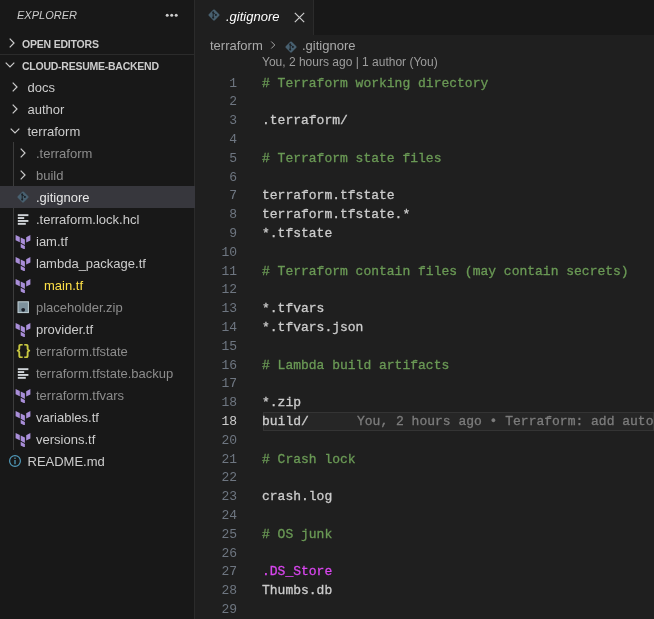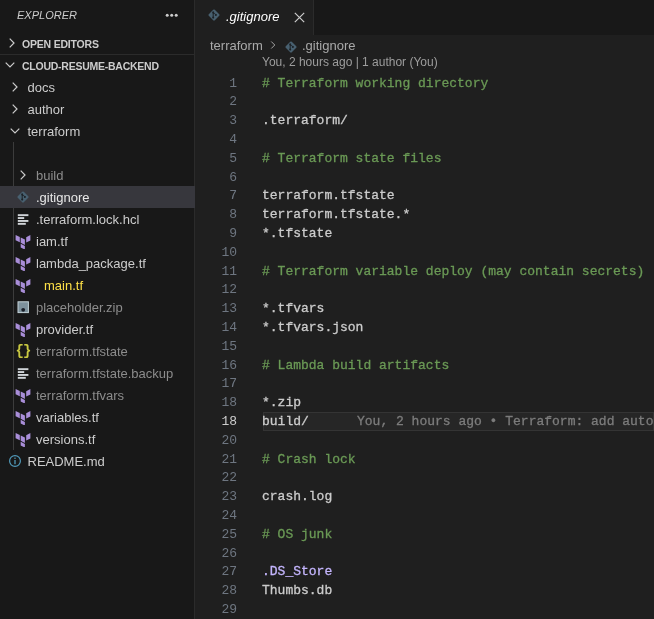--- a/index.html
+++ b/index.html
@@ -63,21 +63,21 @@
 <div class="cline" style="top:149.8px"><span style="color:#6A9955"># Terraform state files</span></div>
 <div class="lnum" style="top:168.6px">6</div>
 <div class="lnum" style="top:187.4px">7</div>
 <div class="cline" style="top:187.4px"><span style="color:#cccccc">terraform.tfstate</span></div>
 <div class="lnum" style="top:206.2px">8</div>
 <div class="cline" style="top:206.2px"><span style="color:#cccccc">terraform.tfstate.*</span></div>
 <div class="lnum" style="top:225.0px">9</div>
 <div class="cline" style="top:225.0px"><span style="color:#cccccc">*.tfstate</span></div>
 <div class="lnum" style="top:243.8px">10</div>
 <div class="lnum" style="top:262.6px">11</div>
-<div class="cline" style="top:262.6px"><span style="color:#6A9955"># Terraform variable deploy (may contain secrets)</span></div>
+<div class="cline" style="top:262.6px"><span style="color:#6A9955"># Terraform contain files (may contain secrets)</span></div>
 <div class="lnum" style="top:281.4px">12</div>
 <div class="lnum" style="top:300.20000000000005px">13</div>
 <div class="cline" style="top:300.20000000000005px"><span style="color:#cccccc">*.tfvars</span></div>
 <div class="lnum" style="top:319.0px">14</div>
 <div class="cline" style="top:319.0px"><span style="color:#cccccc">*.tfvars.json</span></div>
 <div class="lnum" style="top:337.79999999999995px">15</div>
 <div class="lnum" style="top:356.6px">16</div>
 <div class="cline" style="top:356.6px"><span style="color:#6A9955"># Lambda build artifacts</span></div>
 <div class="lnum" style="top:375.4px">17</div>
 <div class="lnum" style="top:394.20000000000005px">18</div>
@@ -88,21 +88,21 @@
 <div class="lnum" style="top:450.6px">21</div>
 <div class="cline" style="top:450.6px"><span style="color:#6A9955"># Crash lock</span></div>
 <div class="lnum" style="top:469.4px">22</div>
 <div class="lnum" style="top:488.20000000000005px">23</div>
 <div class="cline" style="top:488.20000000000005px"><span style="color:#cccccc">crash.log</span></div>
 <div class="lnum" style="top:507.0px">24</div>
 <div class="lnum" style="top:525.8000000000001px">25</div>
 <div class="cline" style="top:525.8000000000001px"><span style="color:#6A9955"># OS junk</span></div>
 <div class="lnum" style="top:544.6px">26</div>
 <div class="lnum" style="top:563.4px">27</div>
-<div class="cline" style="top:563.4px"><span style="color:#c4b5fd">.DS_Store</span></div>
+<div class="cline" style="top:563.4px"><span style="color:#d946ef">.DS_Store</span></div>
 <div class="lnum" style="top:582.2px">28</div>
 <div class="cline" style="top:582.2px"><span style="color:#cccccc">Thumbs.db</span></div>
 <div class="lnum" style="top:601.0px">29</div>
   <div id="lens">You, 2 hours ago | 1 author (You)</div>
   <div id="tabbar">
     <div id="tab">
       <span class="gi">
           <svg class="ic" viewBox="0 0 16 16">
             <rect x="3.8" y="3.8" width="8.5" height="8.5" rx="1.1" fill="#486070" transform="rotate(45 8 8)"></rect>
             <path d="M7.2 4.6v6.6" stroke="#1c2126" stroke-width="1"></path>
@@ -177,20 +177,28 @@
         <span class="tlabel" style="left:27.5px;color:#cccccc">author</span>
       </div>
 <div class="trow" style="top:120px">
         <span class="islot" style="left:7px">
           <svg class="ic" viewBox="0 0 16 16">
             <path d="M3.7 5.7l4.3 4.3 4.3-4.3" fill="none" stroke="#cccccc" stroke-width="1.2"></path>
           </svg>
         </span>
         <span class="tlabel" style="left:27.5px;color:#cccccc">terraform</span>
       </div>
+<div class="trow" style="top:142px">
+        <span class="islot" style="left:15px">
+          <svg class="ic" viewBox="0 0 16 16">
+            <path d="M5.7 3.7l4.3 4.3-4.3 4.3" fill="none" stroke="#cccccc" stroke-width="1.2"></path>
+          </svg>
+        </span>
+        <span class="tlabel" style="left:36.0px;color:#8c8c8c">.terraform</span>
+      </div>
 <div class="trow" style="top:164px">
         <span class="islot" style="left:15px">
           <svg class="ic" viewBox="0 0 16 16">
             <path d="M5.7 3.7l4.3 4.3-4.3 4.3" fill="none" stroke="#cccccc" stroke-width="1.2"></path>
           </svg>
         </span>
         <span class="tlabel" style="left:36.0px;color:#8c8c8c">build</span>
       </div>
 <div class="trow sel" style="top:186px">
         <span class="islot" style="left:15px">

